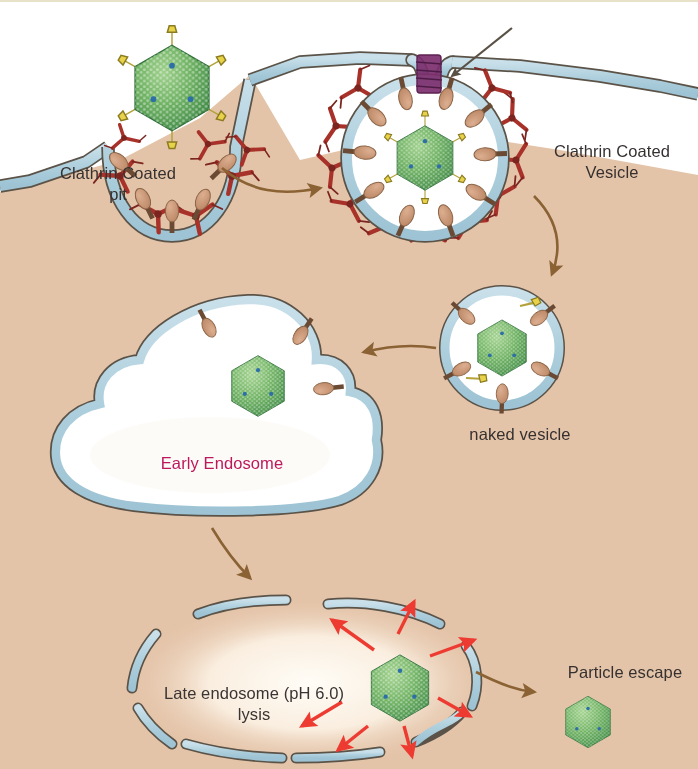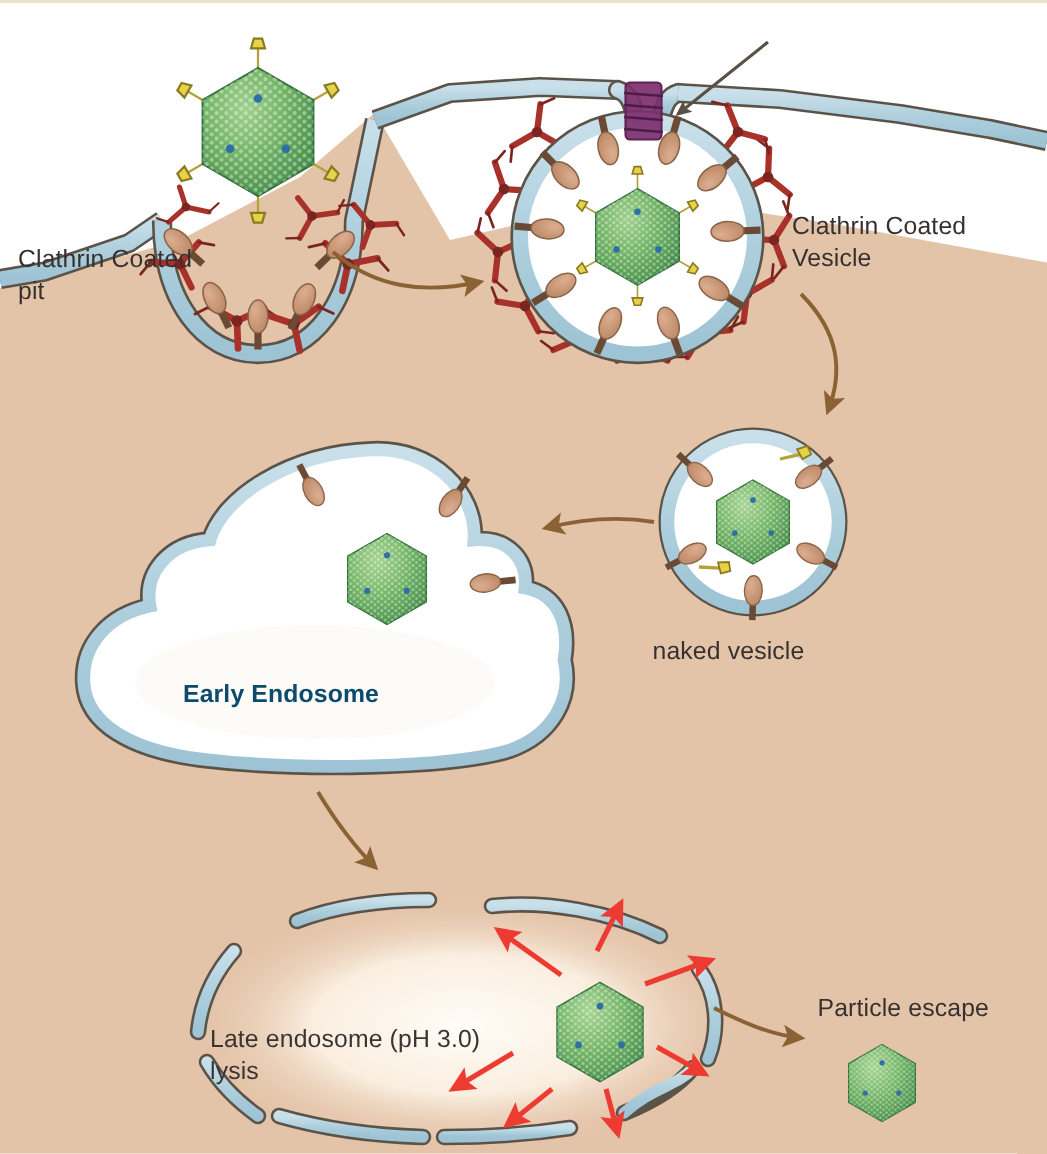--- a/index.html
+++ b/index.html
@@ -14,25 +14,26 @@
     background: #e4c4a9;
     font-family: "Liberation Sans", sans-serif;
   }
   #figure svg { display: block; }
   .lbl {
     position: absolute;
     color: #363130;
     font-size: 16.5px;
     font-family: "Liberation Sans", sans-serif;
     line-height: 1.25;
+    text-align: center;
     white-space: pre-line;
     letter-spacing: 0.1px;
   }
   .lbl-dark { color: #3a3433; }
-  .lbl-grey { color: #0c4a6e; font-weight: bold; }
+  .lbl-grey { color: #be185d; }
   .topline {
     position: absolute; left: 0; top: 0;
     width: 698px; height: 2px;
     background: #e8e2c8;
   }
 </style>
 </head>
 <body>
 
 <div id="figure">
@@ -450,18 +451,18 @@
   <div class="lbl" style="left:12px;  top:163px; width:212px;">Clathrin Coated
 pit</div>
 
   <div class="lbl" style="left:528px; top:141px; width:168px;">Clathrin Coated
 Vesicle</div>
 
   <div class="lbl" style="left:435px; top:424px; width:170px;">naked vesicle</div>
 
   <div class="lbl lbl-grey" style="left:122px; top:453px; width:200px;">Early Endosome</div>
 
-  <div class="lbl lbl-dark" style="left:140px; top:683px; width:228px;">Late endosome (pH 3.0)
+  <div class="lbl lbl-dark" style="left:140px; top:683px; width:228px;">Late endosome (pH 6.0)
 lysis</div>
 
   <div class="lbl" style="left:545px; top:662px; width:160px;">Particle escape</div>
 
 </div>
 
 </body></html>

